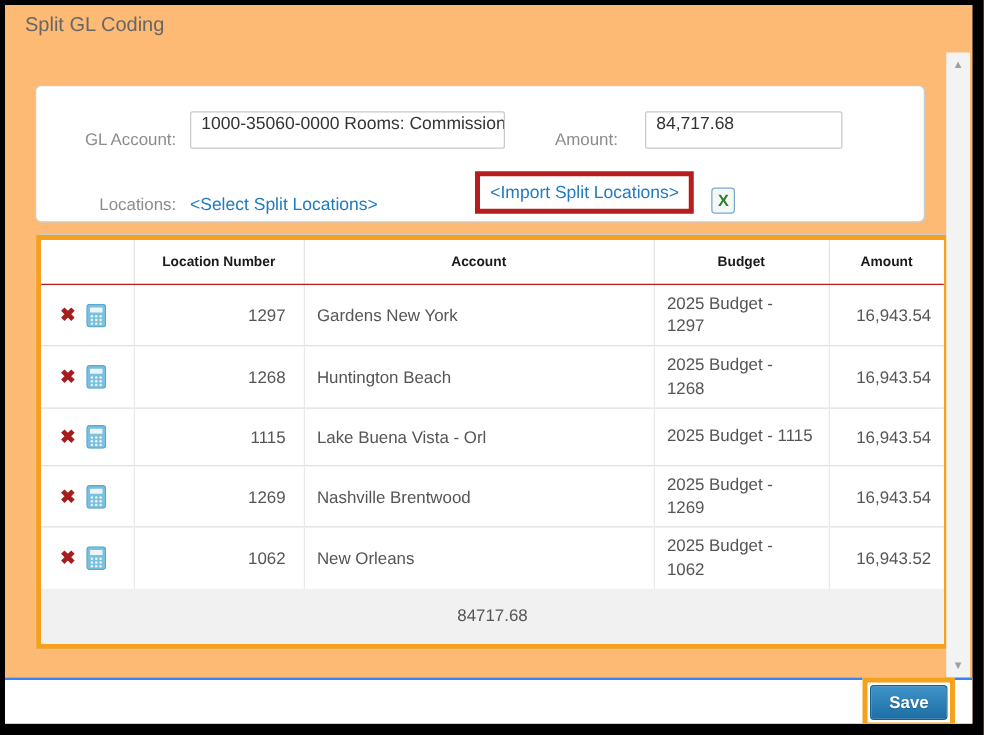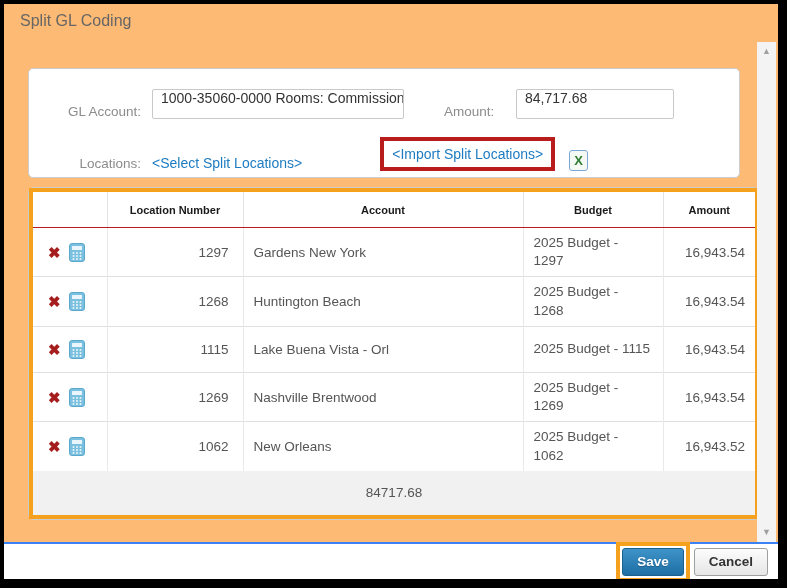--- a/index.html
+++ b/index.html
@@ -359,16 +359,15 @@
 
   <div class="scrollbar">
     <span class="scroll-arrow">▲</span>
     <span class="scroll-arrow">▼</span>
   </div>
 
   <div class="bottom-bar">
     <span class="save-highlight">
       <button class="btn btn-save">Save</button>
     </span>
-    <button class="btn btn-cancel">Cancel</button>
   </div>
 
 </div>
 
 </body></html>

